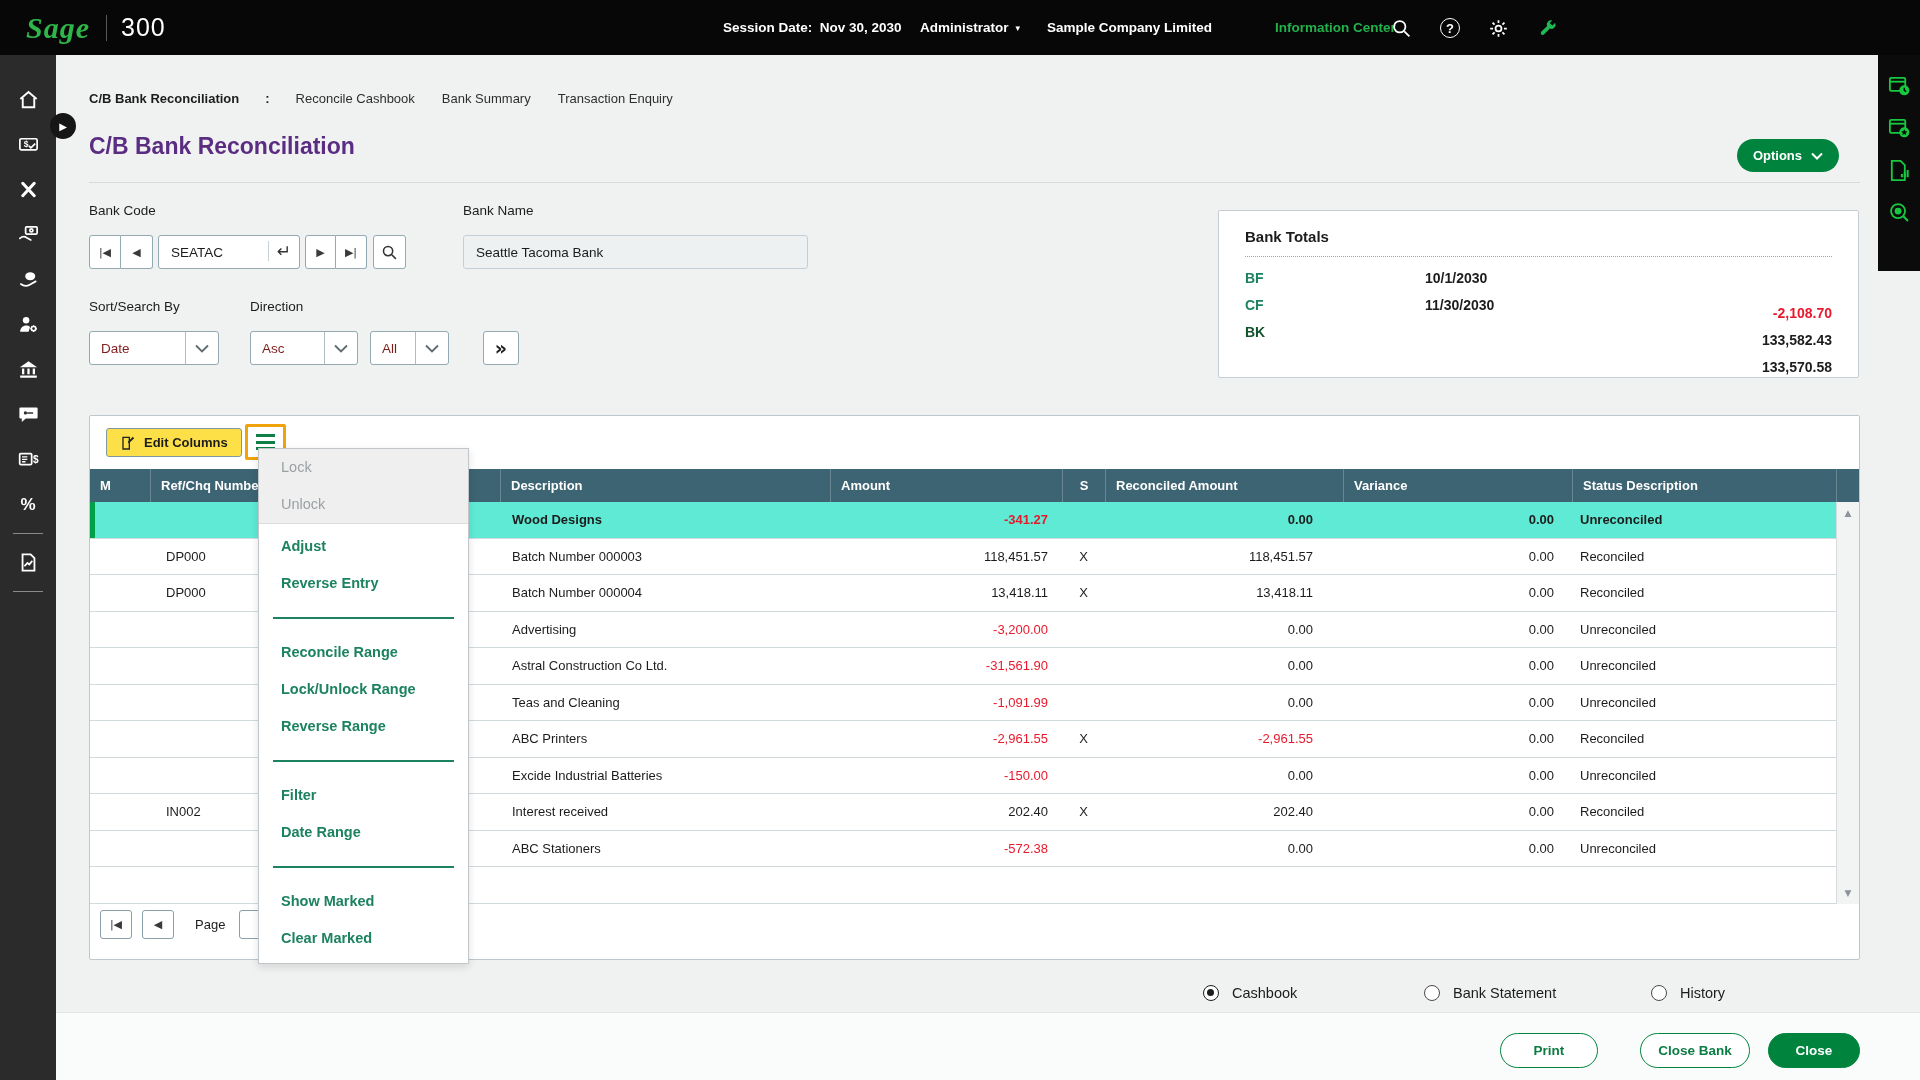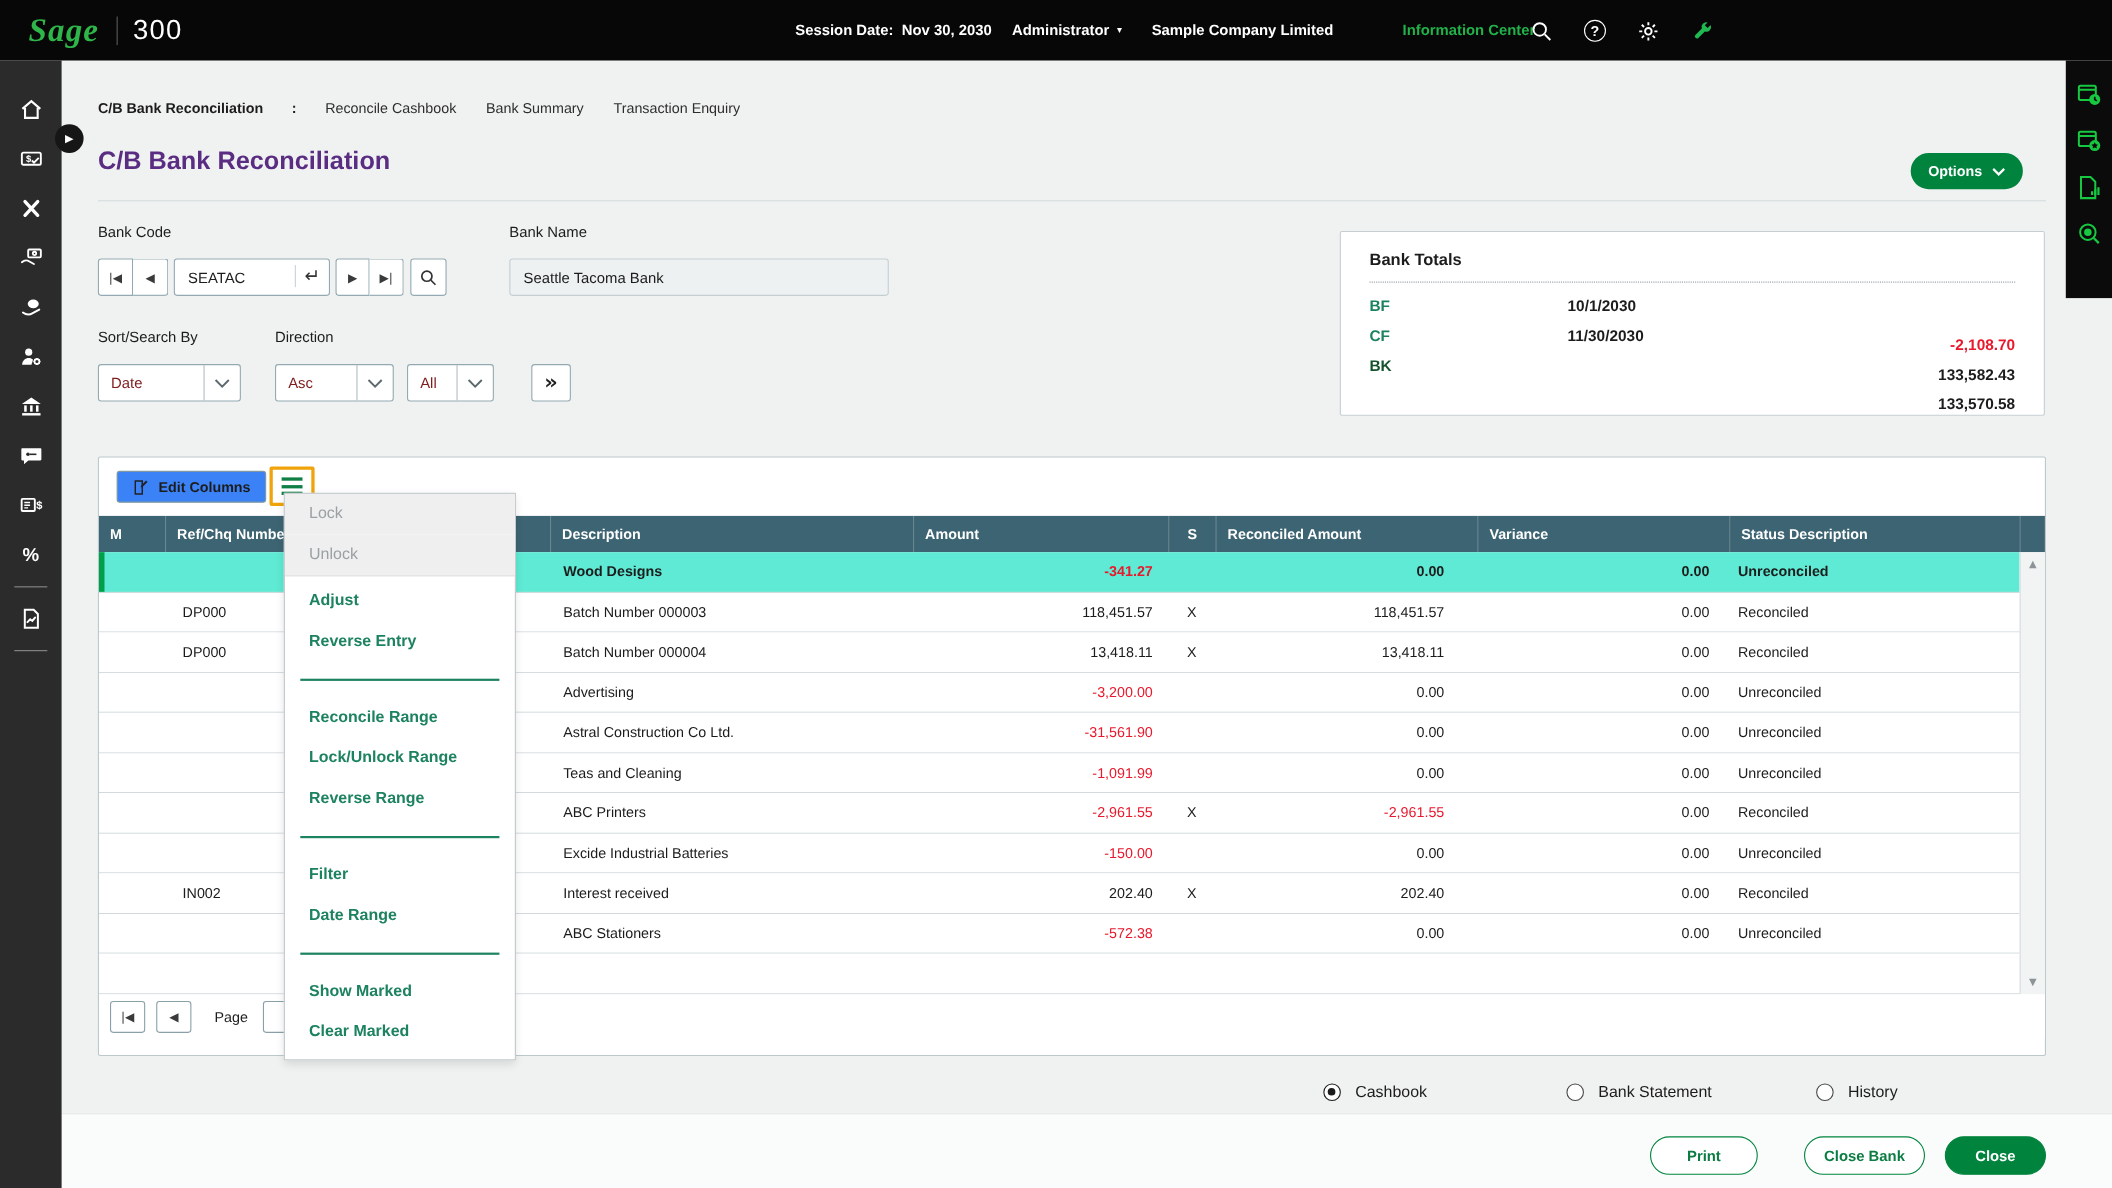--- a/index.html
+++ b/index.html
@@ -72,21 +72,21 @@
   .bt-dots { border-bottom:1.5px dotted #9aa6ab; margin:11px 0 13px; }
   .bt-row { position:relative; height:27px; font-size:14px; }
   .bt-code { font-weight:700; color:#1c8260; }
   .bt-code.dark { color:#14532d; }
   .bt-date { position:absolute; left:180px; top:0; color:#1c1c1c; font-weight:700; }
   .bt-amt { position:absolute; right:0; top:0; color:#1c1c1c; font-weight:700;margin-top:35px; }
   .bt-amt.neg { color:#e8192c; }
 
   
   .grid-box { position:absolute; left:33px; top:360px; width:1771px; height:545px; background:#fff; border:1px solid #bcc8cc; border-radius:2px; }
-  .edit-cols-btn { position:absolute; left:16px; top:12px; height:29px; padding:0 13px; border:1px solid #7f98a1; border-radius:3px; background:#3b82f6; display:flex; align-items:center; gap:8px; font-size:13px; font-weight:700; color:#1c1c1c; cursor:pointer; }
+  .edit-cols-btn { position:absolute; left:16px; top:12px; height:29px; padding:0 13px; border:1px solid #7f98a1; border-radius:3px; background:#fde047; display:flex; align-items:center; gap:8px; font-size:13px; font-weight:700; color:#1c1c1c; cursor:pointer; }
   .edit-cols-btn svg { width:16px; height:16px; }
   .burger-btn { position:absolute; left:155px; top:8px; width:41px; height:36px; background:#fff; border:3px solid #f0a30a; border-radius:2px; display:flex; flex-direction:column; align-items:center; justify-content:center; gap:3.5px; cursor:pointer; }
   .burger-btn i { display:block; width:19px; height:3px; background:#0f7f46; }
 
   .thead { position:absolute; left:0; top:53px; width:1769px; height:33px; background:#3d6472; display:flex; color:#fff; font-size:13px; font-weight:700; }
   .thead > div { display:flex; align-items:center; padding-left:10px; border-left:1px solid rgba(255,255,255,0.22); overflow:hidden; white-space:nowrap; }
   .thead > div:first-child { border-left:none; }
   .col-m{width:60px;} .col-ref{width:150px;} .col-hid{width:200px;} .col-desc{width:330px;}
   .col-amt{width:232px;} .col-s{width:43px; justify-content:center; padding-left:0 !important;}
   .col-rec{width:238px;} .col-var{width:229px;} .col-status{flex:1;} .col-sb{width:23px;}

